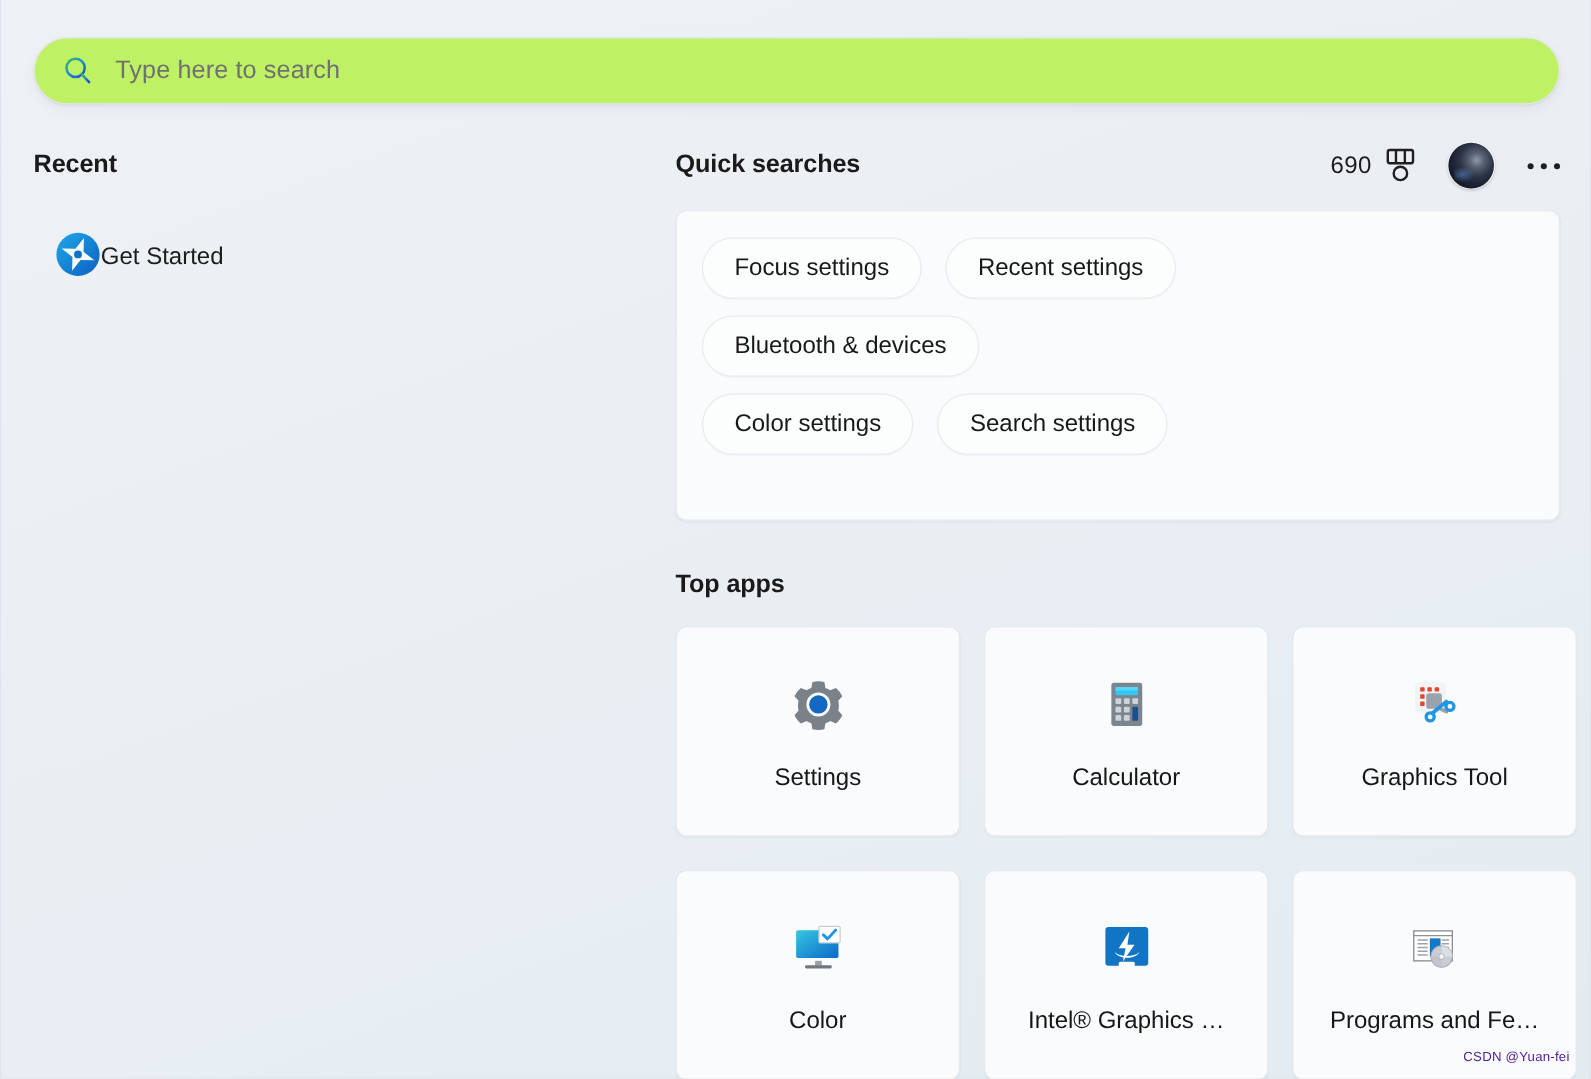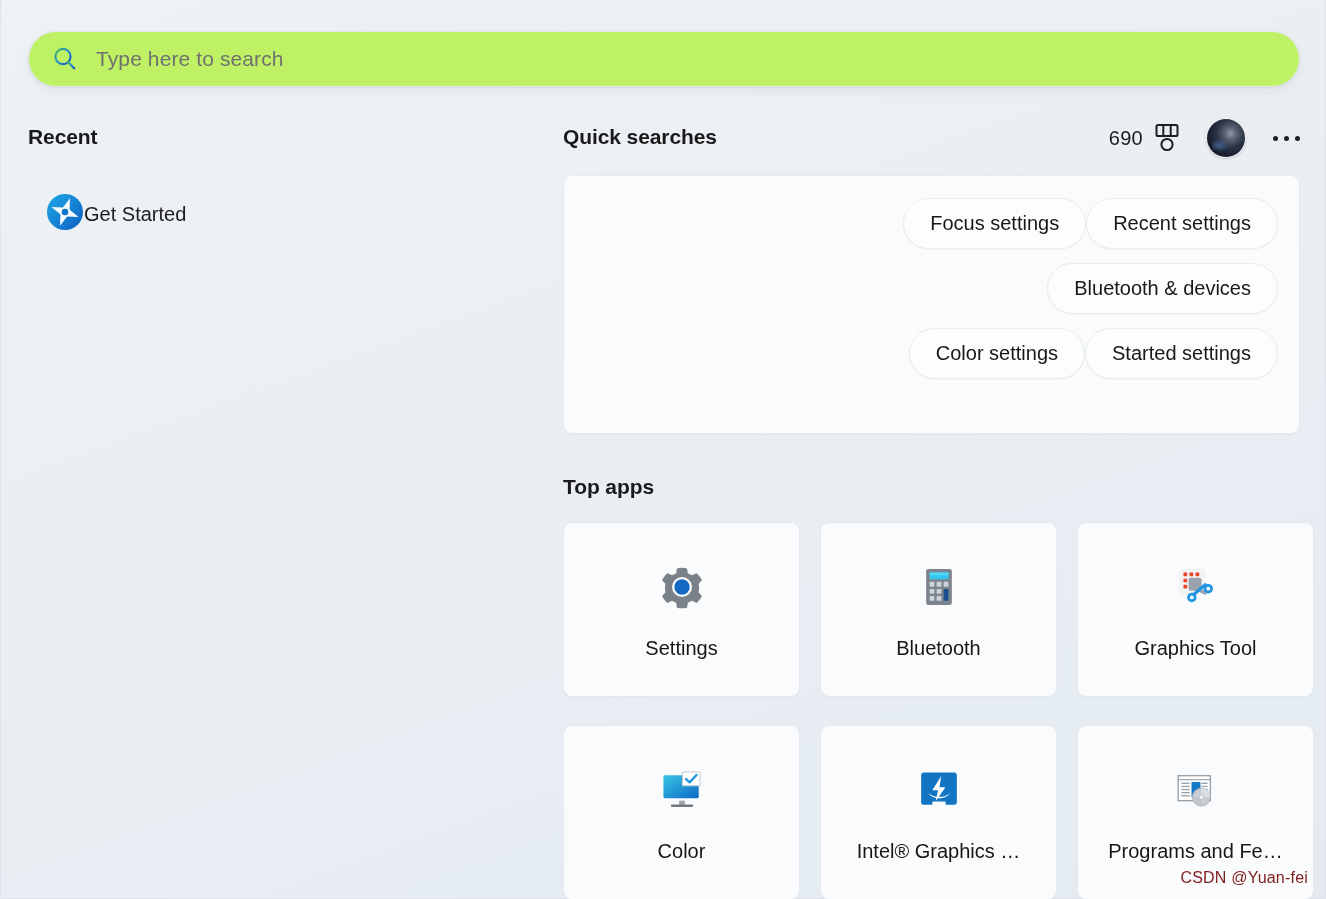--- a/index.html
+++ b/index.html
@@ -67,21 +67,21 @@
   }
   .more-dots { margin-left:28px; display:flex; gap:6px; align-items:center; }
   .more-dots i { width:5px; height:5px; border-radius:50%; background:#1f1f1f; display:block; }
 
   
   .qs-card {
     margin-top:25px; width:737px; height:259px;
     background:#fafbfc; border:1px solid #e6eaee; border-radius:9px;
     padding:22px 21px; box-shadow:0 1px 1px rgba(25,40,65,.03);
   }
-  .chip-row { display:flex; margin-bottom:14px;justify-content:flex-end; }
+  .chip-row { display:flex; gap:20px; margin-bottom:14px; }
   .chip-row:last-child { margin-bottom:0; }
   .chip {
     height:51px; border-radius:26px;
     background:#fcfdfd; border:1px solid #e8ecef;
     display:inline-flex; align-items:center; padding:0 26px;
     font-size:20px; color:#181818; white-space:nowrap;
     box-shadow:0 1px 1px rgba(25,40,65,.03);
   }
 
   
@@ -98,21 +98,21 @@
   }
   .app-icon { width:56px; height:56px; display:flex; align-items:center; justify-content:center; }
   .app-label {
     margin-top:22px; font-size:20px; color:#161616;
     max-width:210px; white-space:nowrap; overflow:hidden; text-align:center;
   }
 
   
   .watermark {
     position:absolute; right:17px; bottom:11px;
-    font-size:16px; color:#7f1d1d; letter-spacing:.2px;
+    font-size:11px; color:#4c1d95; letter-spacing:.2px;
   }
 </style>
 </head>
 <body>
 
 <div id="frame">
 
   <div class="searchbar">
     <span class="search-icon">
       <svg viewBox="0 0 28 28" width="28" height="28">
@@ -180,21 +180,21 @@
     <div class="qs-card">
       <div class="chip-row">
         <span class="chip">Focus settings</span>
         <span class="chip">Recent settings</span>
       </div>
       <div class="chip-row">
         <span class="chip">Bluetooth &amp; devices</span>
       </div>
       <div class="chip-row">
         <span class="chip">Color settings</span>
-        <span class="chip">Started settings</span>
+        <span class="chip">Search settings</span>
       </div>
     </div>
 
     <div class="section-title topapps-title">Top apps</div>
 
     <div class="apps-grid">
 
       <div class="app-tile">
         <span class="app-icon">
           <svg viewBox="0 0 56 56" width="50" height="50">
@@ -215,21 +215,21 @@
             <rect x="17" y="22" width="5.6" height="5.6" rx="1" fill="#ccd3da"></rect>
             <rect x="25.2" y="22" width="5.6" height="5.6" rx="1" fill="#ccd3da"></rect>
             <rect x="33.4" y="22" width="5.6" height="5.6" rx="1" fill="#ccd3da"></rect>
             <rect x="17" y="30.2" width="5.6" height="5.6" rx="1" fill="#ccd3da"></rect>
             <rect x="25.2" y="30.2" width="5.6" height="5.6" rx="1" fill="#ccd3da"></rect>
             <rect x="17" y="38.4" width="5.6" height="5.6" rx="1" fill="#ccd3da"></rect>
             <rect x="25.2" y="38.4" width="5.6" height="5.6" rx="1" fill="#ccd3da"></rect>
             <rect x="33.4" y="30.2" width="5.6" height="13.8" rx="1" fill="#1b4f92"></rect>
           </svg>
         </span>
-        <span class="app-label">Bluetooth</span>
+        <span class="app-label">Calculator</span>
       </div>
 
       <div class="app-tile">
         <span class="app-icon">
           <svg viewBox="0 0 56 56" width="52" height="52">
             <rect x="10" y="8" width="28" height="28" rx="4.5" fill="#f2f3f5"></rect>
             <g fill="#e8442a">
               <rect x="14.5" y="12.5" width="4" height="4" rx=".8"></rect>
               <rect x="21" y="12.5" width="4" height="4" rx=".8"></rect>
               <rect x="27.5" y="12.5" width="4" height="4" rx=".8"></rect>

